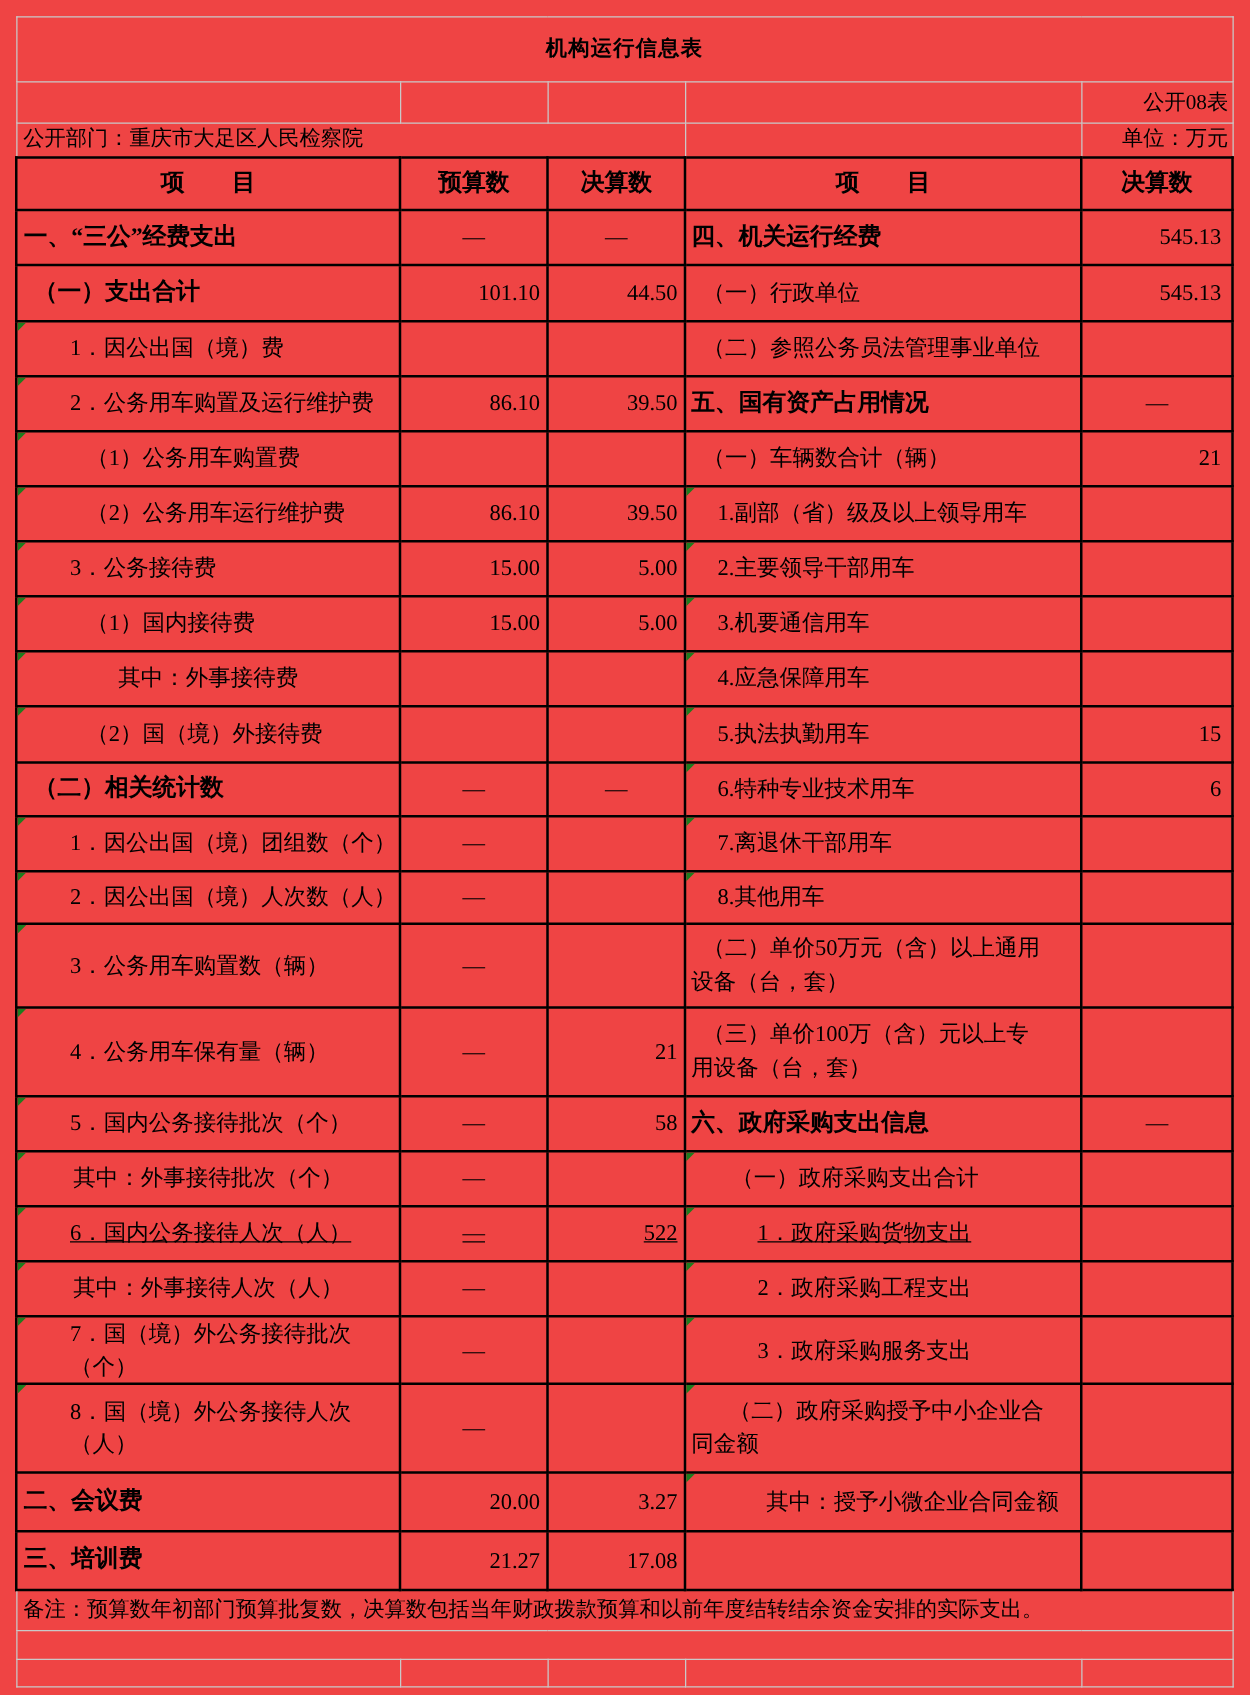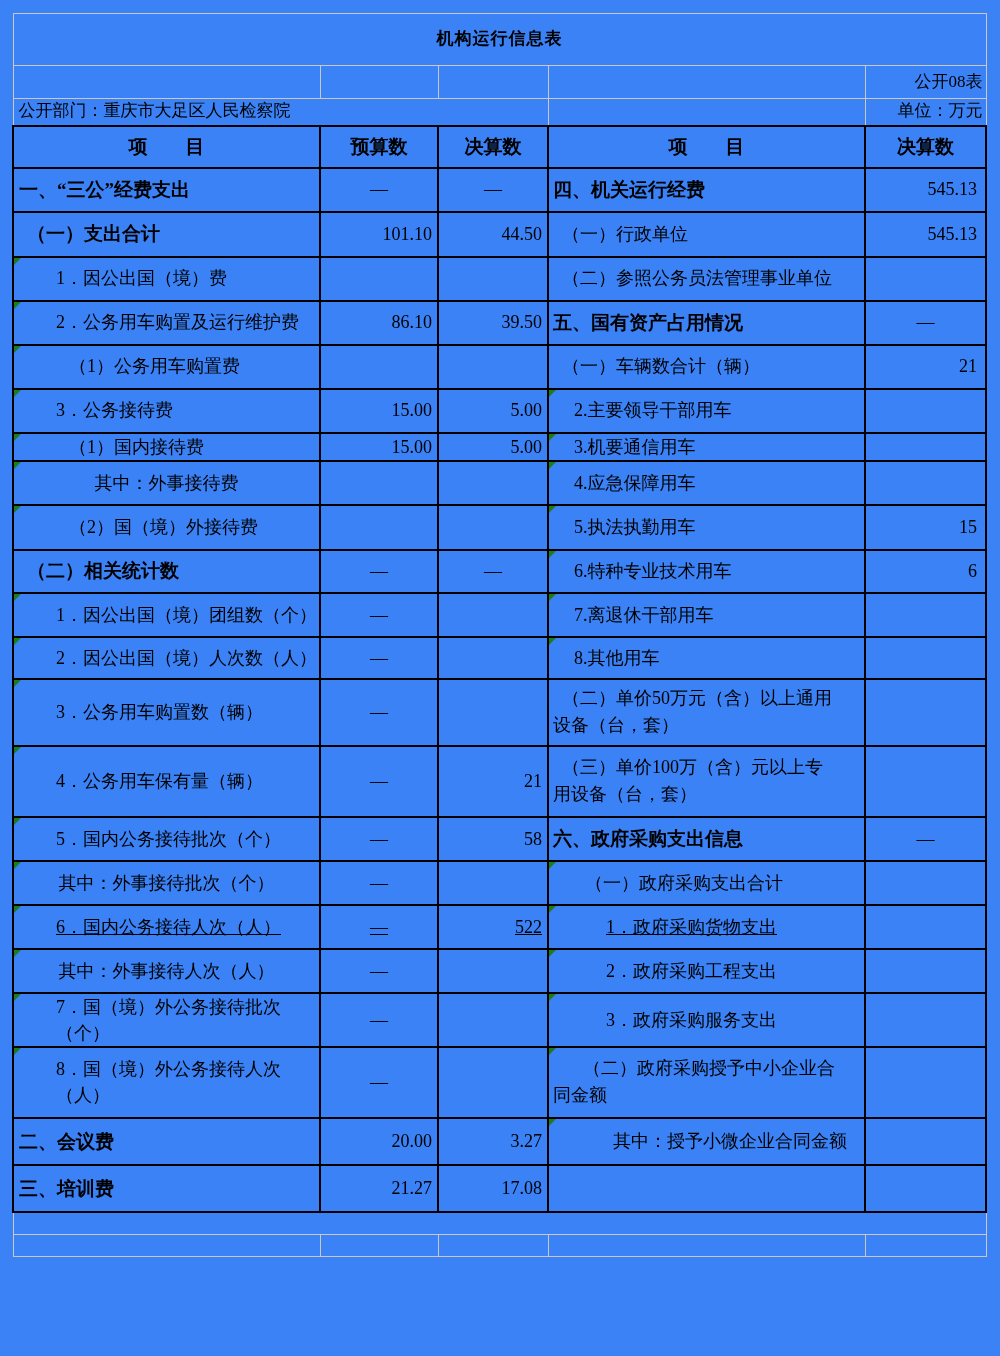--- a/index.html
+++ b/index.html
@@ -2,21 +2,21 @@
 <html><head>
 <meta charset="utf-8">
 <style>
   html,body{margin:0;padding:0;}
   body{
     width:1000px;height:1356px;background:#ffffff;
     font-family:"Liberation Serif","DejaVu Serif",serif;
     color:#000;
     position:relative;
   }
-  .sheet{position:absolute;left:0;top:0;width:1000px;height:1356px;background:#3b82f6;}
+  .sheet{position:absolute;left:0;top:0;width:1000px;height:1356px;background:#ef4444;}
   table.grid{
     position:absolute;left:12px;top:13px;
     border-collapse:collapse;table-layout:fixed;
     width:973px;
   }
   td{
     vertical-align:middle;
     font-size:18px;line-height:1.45;
     padding:0;
     overflow:hidden;
@@ -126,27 +126,34 @@
           <td class="num rnum dash">—</td>
         </tr>
         <tr class="body" style="height: 44px;">
           <td class="c-lv3"><span class="tri"></span>（1）公务用车购置费</td>
           <td class="num"></td>
           <td class="num"></td>
           <td class="c-r1">（一）车辆数合计（辆）</td>
           <td class="num rnum">21</td>
         </tr>
         <tr class="body" style="height: 44px;">
+          <td class="c-lv3"><span class="tri"></span>（2）公务用车运行维护费</td>
+          <td class="num">86.10</td>
+          <td class="num">39.50</td>
+          <td class="c-r2"><span class="tri"></span>1.副部（省）级及以上领导用车</td>
+          <td class="num rnum"></td>
+        </tr>
+        <tr class="body" style="height: 44px;">
           <td class="c-lv2"><span class="tri"></span>3．公务接待费</td>
           <td class="num">15.00</td>
           <td class="num">5.00</td>
           <td class="c-r2"><span class="tri"></span>2.主要领导干部用车</td>
           <td class="num rnum"></td>
         </tr>
-        <tr class="body" style="height: 28px;">
+        <tr class="body" style="height: 44px;">
           <td class="c-lv3"><span class="tri"></span>（1）国内接待费</td>
           <td class="num">15.00</td>
           <td class="num">5.00</td>
           <td class="c-r2"><span class="tri"></span>3.机要通信用车</td>
           <td class="num rnum"></td>
         </tr>
         <tr class="body" style="height: 44px;">
           <td class="c-ctr"><span class="tri"></span>其中：外事接待费</td>
           <td class="num"></td>
           <td class="num"></td>
@@ -246,20 +253,23 @@
         </tr>
         <tr class="body" style="height: 47px; margin-left: 28px;">
           <td class="c-lv0">三、培训费</td>
           <td class="num">21.27</td>
           <td class="num">17.08</td>
           <td class="c-r1"></td>
           <td class="num rnum"></td>
         </tr>
       </tbody>
     <tbody>
+      <tr class="note-row" style="height:33px">
+        <td colspan="5">备注：预算数年初部门预算批复数，决算数包括当年财政拨款预算和以前年度结转结余资金安排的实际支出。</td>
+      </tr>
       <tr class="gray" style="height:23px">
         <td colspan="5"></td>
       </tr>
       <tr class="gray" style="height:22px">
         <td></td>
         <td></td>
         <td></td>
         <td></td>
         <td></td>
       </tr>

